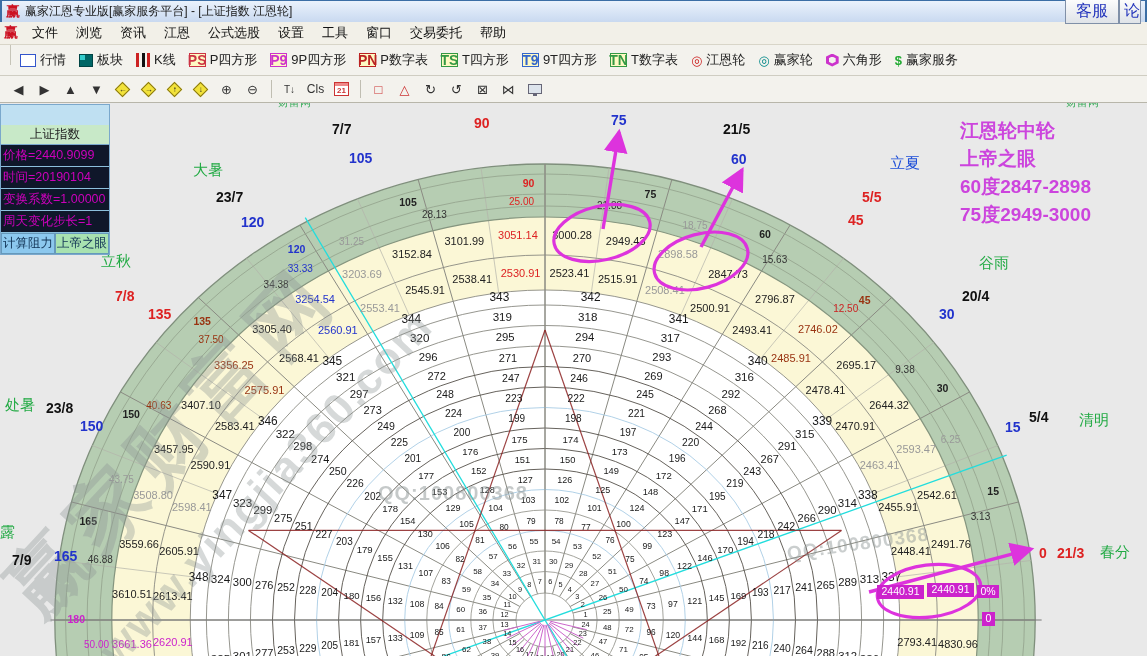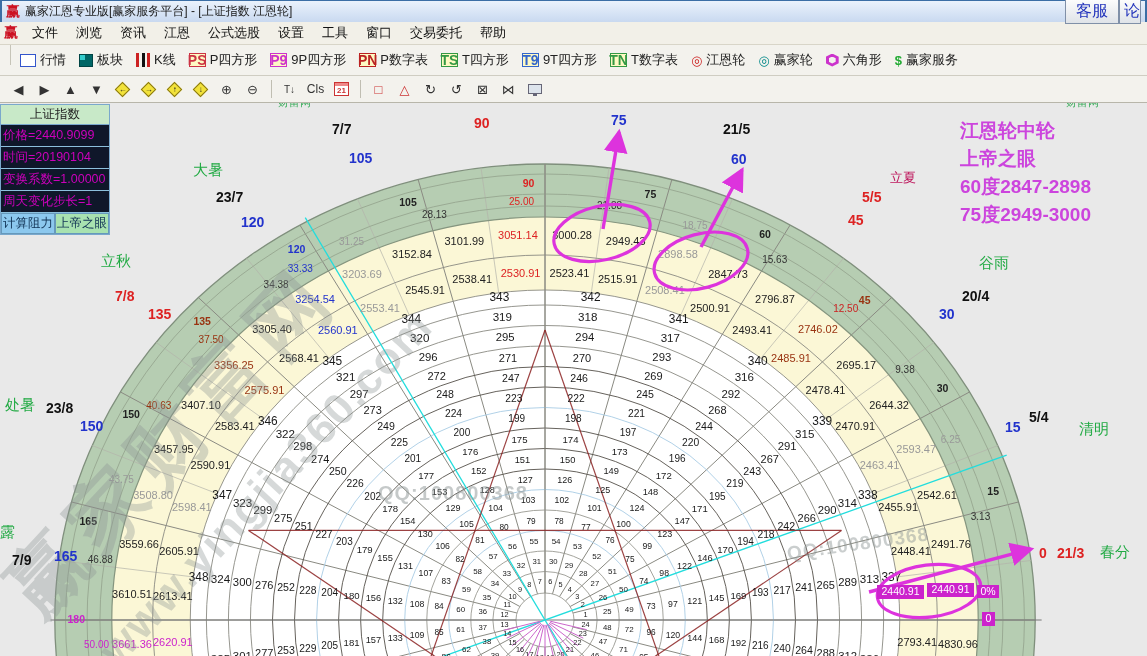--- a/index.html
+++ b/index.html
@@ -45,21 +45,21 @@
     display:flex; align-items:flex-end; justify-content:center; background:#fff;
     box-shadow:inset 0 3px 0 #e88; font-weight:bold; }
   .monitor { width:14px; height:10px; border:1px solid #667; background:#dde4ec; position:relative; }
   .monitor i { position:absolute; left:4px; bottom:-3px; width:4px; height:3px; background:#667; }
   .chart-area { position:relative; width:1147px; height:553px; background:#e9e9e9; overflow:hidden; }
   #wheel-svg { position:absolute; left:0; top:0; }
   .labels-layer { position:absolute; left:0; top:0; width:100%; height:100%; pointer-events:none; }
   .olabel { position:absolute; white-space:nowrap; line-height:1; }
   .info-panel { position:absolute; left:0; top:1px; width:110px; border:1px solid #7aa8cc;
     font-size:12.5px; background:#bfe0f2; }
-  .ip-title { background:#c8e9c8; border-bottom:1px solid #7aa8cc; color:#222; text-align:center; padding:1px 0; }
+  .ip-title { background:#c8e9c8; border-bottom:1px solid #7aa8cc; color:#222; text-align:center; padding:1px 0;margin-top:20px; }
   .ip-row { background:#0f172a; color:#cc00bb; padding:2px 2px; border-bottom:1px solid #8cc0dd; white-space:nowrap; overflow:hidden; }
   .ip-btns { display:flex; }
   .ip-btn { flex:1; text-align:center; padding:1px 0; border:1px solid #6699bb; color:#113355; cursor:default; }
   .ip-btn.res { background:#8cc8ee; }
   .ip-btn.sup { background:#a8e2b0; }
   .annotation { position:absolute; left:960px; top:14px; color:#cc44dd; font-size:19px; line-height:28px; font-weight:bold; }
 </style>
 </head>
 <body>
 
@@ -635,36 +635,36 @@
       </g>
     </svg>
   <div class="labels-layer" id="labels-layer">
       <div class="olabel" style="left: 332px; top: 19px; color: rgb(17, 17, 17); font-size: 14px; font-weight: bold;">7/7</div>
       <div class="olabel" style="left: 474px; top: 13px; color: rgb(221, 34, 34); font-size: 14px; font-weight: bold;">90</div>
       <div class="olabel" style="left: 611px; top: 10px; color: rgb(34, 51, 204); font-size: 14px; font-weight: bold;">75</div>
       <div class="olabel" style="left: 723px; top: 19px; color: rgb(17, 17, 17); font-size: 14px; font-weight: bold;">21/5</div>
       <div class="olabel" style="left: 349px; top: 48px; color: rgb(34, 51, 204); font-size: 14px; font-weight: bold;">105</div>
       <div class="olabel" style="left: 731px; top: 49px; color: rgb(34, 51, 204); font-size: 14px; font-weight: bold;">60</div>
       <div class="olabel" style="left: 193px; top: 59px; color: rgb(34, 170, 68); font-size: 15px;">大暑</div>
-      <div class="olabel" style="left: 890px; top: 68px; color: #be185d; font-size: 13px;">立夏</div>
+      <div class="olabel" style="left: 890px; top: 52px; color: #1d4ed8; font-size: 15px;">立夏</div>
       <div class="olabel" style="left: 216px; top: 87px; color: rgb(17, 17, 17); font-size: 14px; font-weight: bold;">23/7</div>
       <div class="olabel" style="left: 862px; top: 87px; color: rgb(221, 34, 34); font-size: 14px; font-weight: bold;">5/5</div>
       <div class="olabel" style="left: 241px; top: 112px; color: rgb(34, 51, 204); font-size: 14px; font-weight: bold;">120</div>
       <div class="olabel" style="left: 848px; top: 110px; color: rgb(221, 34, 34); font-size: 14px; font-weight: bold;">45</div>
       <div class="olabel" style="left: 101px; top: 150px; color: rgb(34, 170, 68); font-size: 15px;">立秋</div>
       <div class="olabel" style="left: 979px; top: 152px; color: rgb(34, 170, 68); font-size: 15px;">谷雨</div>
       <div class="olabel" style="left: 115px; top: 186px; color: rgb(221, 34, 34); font-size: 14px; font-weight: bold;">7/8</div>
       <div class="olabel" style="left: 962px; top: 186px; color: rgb(17, 17, 17); font-size: 14px; font-weight: bold;">20/4</div>
       <div class="olabel" style="left: 148px; top: 204px; color: rgb(221, 34, 34); font-size: 14px; font-weight: bold;">135</div>
       <div class="olabel" style="left: 939px; top: 204px; color: rgb(34, 51, 204); font-size: 14px; font-weight: bold;">30</div>
       <div class="olabel" style="left: 5px; top: 294px; color: rgb(34, 170, 68); font-size: 15px;">处暑</div>
       <div class="olabel" style="left: 46px; top: 298px; color: rgb(17, 17, 17); font-size: 14px; font-weight: bold;">23/8</div>
       <div class="olabel" style="left: 80px; top: 316px; color: rgb(34, 51, 204); font-size: 14px; font-weight: bold;">150</div>
       <div class="olabel" style="left: 1029px; top: 307px; color: rgb(17, 17, 17); font-size: 14px; font-weight: bold;">5/4</div>
-      <div class="olabel" style="left: 1079px; top: 309px; color: rgb(34, 170, 68); font-size: 15px; margin-top: 9px;">清明</div>
+      <div class="olabel" style="left: 1079px; top: 309px; color: rgb(34, 170, 68); font-size: 15px;">清明</div>
       <div class="olabel" style="left: 1005px; top: 317px; color: rgb(34, 51, 204); font-size: 14px; font-weight: bold;">15</div>
       <div class="olabel" style="left: 0px; top: 421px; color: rgb(34, 170, 68); font-size: 15px;">露</div>
       <div class="olabel" style="left: 12px; top: 450px; color: rgb(17, 17, 17); font-size: 14px; font-weight: bold;">7/9</div>
       <div class="olabel" style="left: 54px; top: 446px; color: rgb(34, 51, 204); font-size: 14px; font-weight: bold;">165</div>
       <div class="olabel" style="left: 1039px; top: 443px; color: rgb(221, 34, 34); font-size: 14px; font-weight: bold;">0</div>
       <div class="olabel" style="left: 1057px; top: 443px; color: rgb(221, 34, 34); font-size: 14px; font-weight: bold;">21/3</div>
       <div class="olabel" style="left: 1100px; top: 441px; color: rgb(34, 170, 68); font-size: 15px;">春分</div>
       <div class="olabel" style="left: 278px; top: -6px; color: rgb(51, 170, 85); font-size: 11px;">财富网</div>
       <div class="olabel" style="left: 1066px; top: -6px; color: rgb(51, 170, 85); font-size: 11px;">财富网</div>
     </div>

